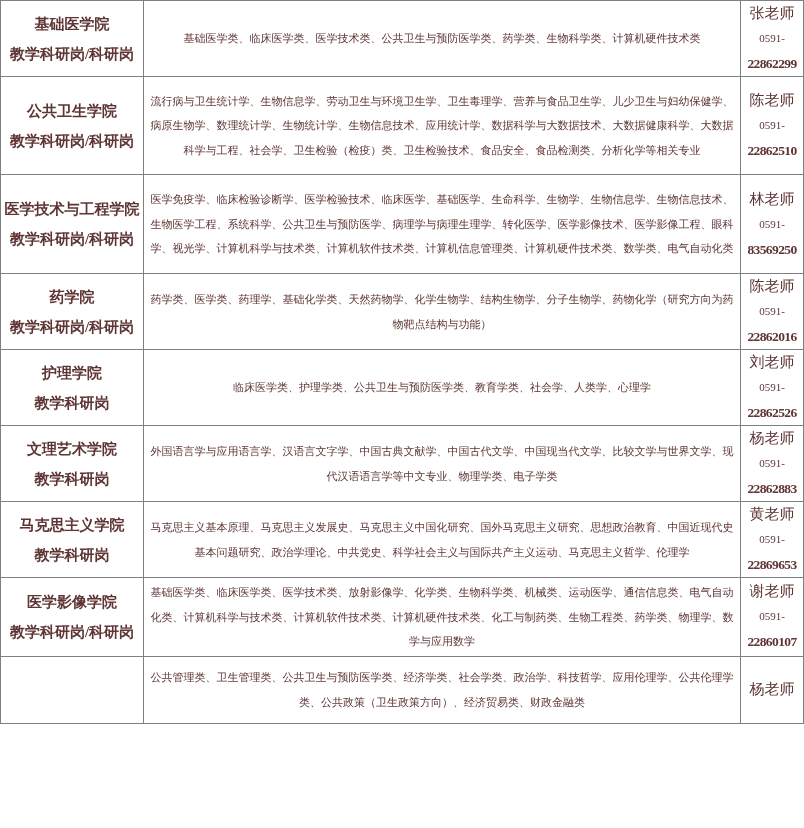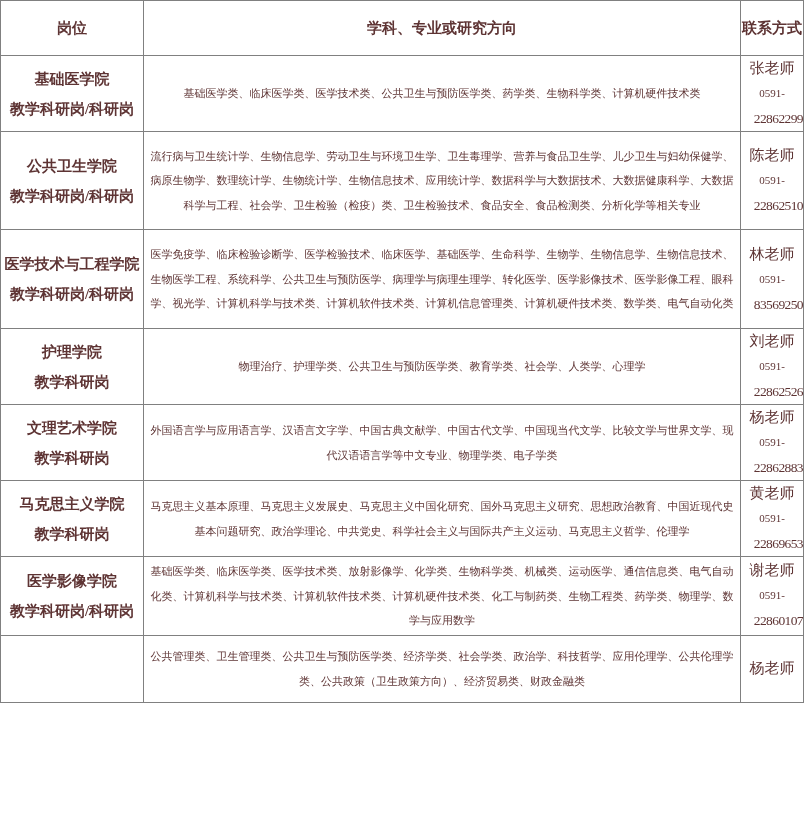--- a/index.html
+++ b/index.html
@@ -29,39 +29,34 @@
   td.pos-cell { text-align: center; font-weight: bold; }
   .pos-line { font-size: 15px; line-height: 30px; text-align: center; }
   td.majors-cell { }
   .majors-text {
     font-size: 11px; line-height: 24.5px; text-align: center;
     padding: 2px 5px;
   }
   td.contact-cell { text-align: center; }
   .contact-name  { font-size: 15px;   line-height: 25px; text-align: center; }
   .contact-area  { font-size: 11px;   line-height: 25px; text-align: center; }
-  .contact-number{ font-size: 13.5px; line-height: 25px; text-align: right;
-                   letter-spacing: -0.6px; white-space: nowrap; }
+  .contact-number{ font-size: 13.5px; line-height: 25px; text-align: center;
+                   letter-spacing: -0.6px; white-space: nowrap; font-weight: bold; }
 </style>
 </head>
 <body>
 
 <div class="page">
   <table class="jobs">
     <colgroup>
       <col class="c-pos">
         <col class="c-majors">
         <col class="c-contact">
     </colgroup>
     <tbody>
-        <tr style="height:55px;">
-      <th class="hdr">岗位</th>
-      <th class="hdr">学科、专业或研究方向</th>
-      <th class="hdr">联系方式</th>
-    </tr>
 
     <tr style="height:67px;">
       <td class="pos-cell">
         <div class="pos-line">基础医学院</div>
         <div class="pos-line">教学科研岗/科研岗</div>
       </td>
       <td class="majors-cell">
         <div class="majors-text">基础医学类、临床医学类、医学技术类、公共卫生与预防医学类、药学类、生物科学类、计算机硬件技术类</div>
       </td>
       <td class="contact-cell">
@@ -94,28 +89,42 @@
       <td class="majors-cell">
         <div class="majors-text">医学免疫学、临床检验诊断学、医学检验技术、临床医学、基础医学、生命科学、生物学、生物信息学、生物信息技术、生物医学工程、系统科学、公共卫生与预防医学、病理学与病理生理学、转化医学、医学影像技术、医学影像工程、眼科学、视光学、计算机科学与技术类、计算机软件技术类、计算机信息管理类、计算机硬件技术类、数学类、电气自动化类</div>
       </td>
       <td class="contact-cell">
         <div class="contact-name">林老师</div>
         <div class="contact-area">0591-</div>
         <div class="contact-number">83569250</div>
       </td>
     </tr>
 
+    <tr style="height:72px;">
+      <td class="pos-cell">
+        <div class="pos-line">药学院</div>
+        <div class="pos-line">教学科研岗/科研岗</div>
+      </td>
+      <td class="majors-cell">
+        <div class="majors-text">药学类、医学类、药理学、基础化学类、天然药物学、化学生物学、结构生物学、分子生物学、药物化学（研究方向为药物靶点结构与功能）</div>
+      </td>
+      <td class="contact-cell">
+        <div class="contact-name">陈老师</div>
+        <div class="contact-area">0591-</div>
+        <div class="contact-number">22862016</div>
+      </td>
+    </tr>
 
     <tr style="height:70px;">
       <td class="pos-cell">
         <div class="pos-line">护理学院</div>
         <div class="pos-line">教学科研岗</div>
       </td>
       <td class="majors-cell">
-        <div class="majors-text">物理治疗、护理学类、公共卫生与预防医学类、教育学类、社会学、人类学、心理学</div>
+        <div class="majors-text">临床医学类、护理学类、公共卫生与预防医学类、教育学类、社会学、人类学、心理学</div>
       </td>
       <td class="contact-cell">
         <div class="contact-name">刘老师</div>
         <div class="contact-area">0591-</div>
         <div class="contact-number">22862526</div>
       </td>
     </tr>
 
 
     <tr style="height:74px;">

